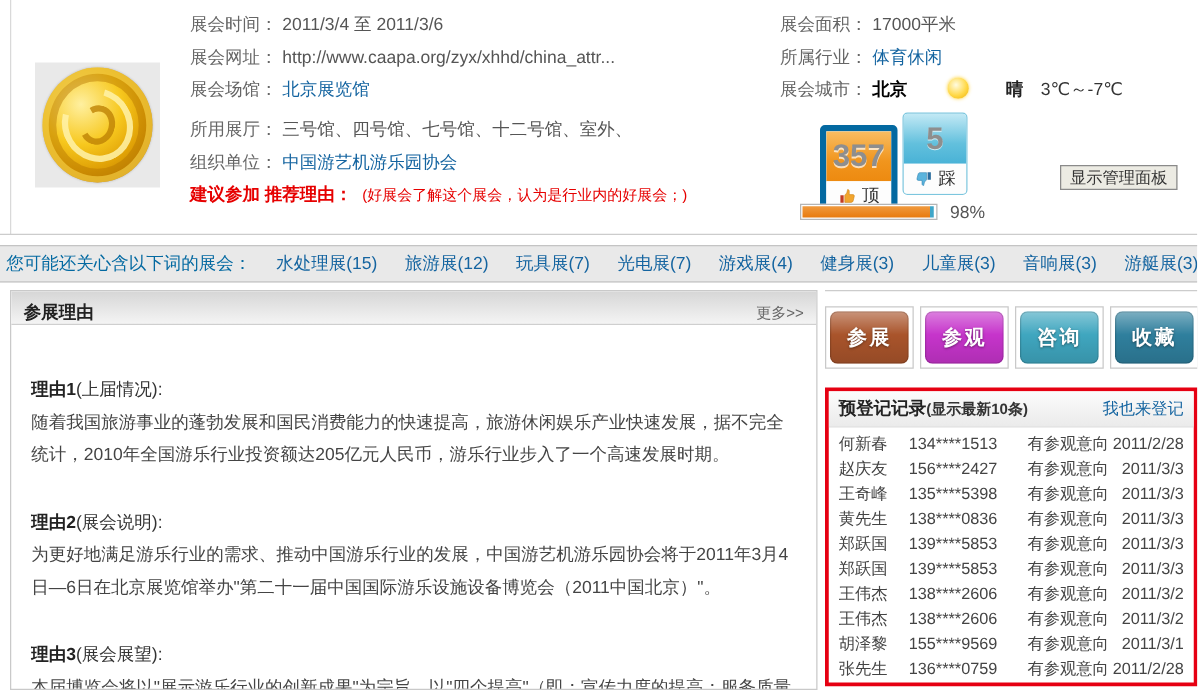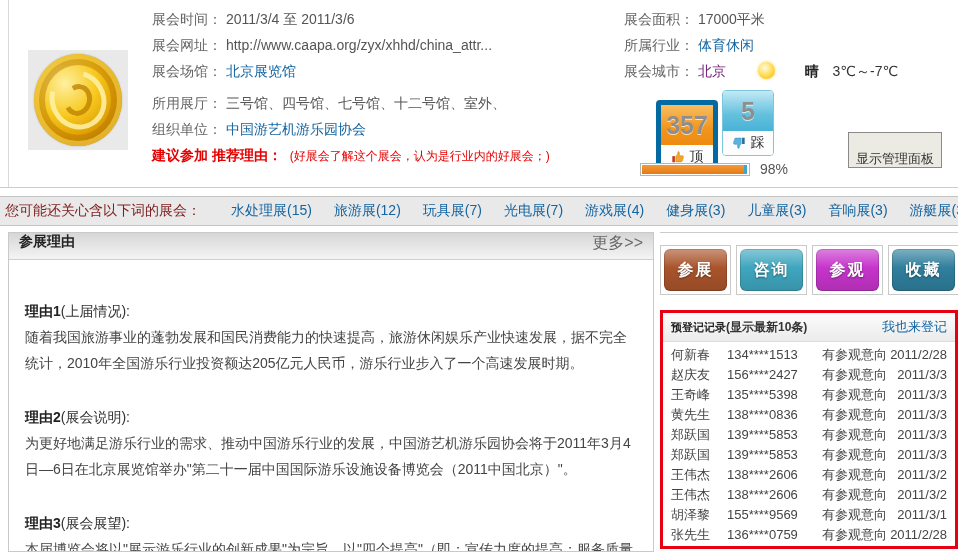--- a/index.html
+++ b/index.html
@@ -24,72 +24,72 @@
   .info-right { position:absolute; left:624px; top:6px; width:320px; }
   .info-row { height:26px; line-height:26px; white-space:nowrap; }
   .lbl { color:#666; }
   .val { color:#555; }
   a.link { color:#1464a0; text-decoration:none; cursor:pointer; }
   a.link.u { }
   .spacer8 { height:6px; }
   .red-bold { color:#e60000; font-weight:bold; }
   .red-note { color:#e60000; font-size:12px; margin-left:4px; }
 
-  .city-name { color:#701a75; font-weight:normal; margin-right:28px; }
+  .city-name { color:#000000; font-weight:bold; margin-right:28px; }
   .sun { display:inline-block; width:17px; height:17px; border-radius:50%; vertical-align:-3px; margin-right:26px;
          background:radial-gradient(circle at 40% 35%, #fffbe0, #ffd94a 55%, #efaf00); box-shadow:0 0 3px rgba(255,200,0,.8); }
   .cond { color:#222; font-weight:bold; margin-right:10px; }
   .temp { color:#333; }
 
   .vote-btn { position:absolute; border-radius:4px; overflow:hidden; text-align:center; }
   .vote-up { left:640px; top:100px; width:62px; border:5px solid #0369a1;margin-left:16px; }
   .vote-down { left:722px; top:90px; width:52px; border:1px solid #7cc6de; }
   .vote-count { height:40px; line-height:40px; font-size:25px; font-weight:bold; color:#8e8e8e; text-shadow:0 1px 0 rgba(255,255,255,.7); }
   .vote-up .vote-count { background:linear-gradient(#f8bd62,#f1951d 60%,#ed8a10); }
   .vote-down .vote-count { background:linear-gradient(#c2e9f5,#62c0dd 60%,#49b2d6); }
   .vote-strip { height:24px; background:#fdfdfd; display:flex; align-items:center; justify-content:center; gap:5px; font-size:14px; color:#333; }
   .thumb-svg { display:block; }
 
-  .admin-btn { position:absolute; left:848px; top:132px; height:20px; padding:17px 7px; line-height:18px; font-size:13px;
+  .admin-btn { position:absolute; left:848px; top:132px; height:20px; padding:0 7px; line-height:18px; font-size:13px;
                color:#333; background:#ecebe3; border:1px solid #8a8a8a; cursor:pointer; }
 
   .progress { position:absolute; left:640px; top:163px; width:110px; height:13px; border:1px solid #b5b5b5; background:#fff; display:flex; padding:1px; }
   .prog-fill { height:100%; background:linear-gradient(#f09a3e,#e87a0e); }
   .prog-tip { height:100%; background:#3fa6c9; }
   .percent { position:absolute; left:760px; top:161px; font-size:14px; color:#555; }
 
   
   .keywords-band { margin-top:8px; height:30px; background:#e9e9e9; border-top:1px solid #c4c4c4; border-bottom:1px solid #c4c4c4;
                    display:flex; align-items:center; padding-left:5px; white-space:nowrap; }
-  .kw-label { color:#7f1d1d; margin-right:30px; }
+  .kw-label { color:#0369a1; margin-right:20px; }
   .kw-link { color:#1464a0; text-decoration:none; margin-right:22px; cursor:pointer; }
 
   
   .main { display:flex; margin:6px 0 0 8px; gap:6px; align-items:flex-start; }
   .left-col { width:646px; height:320px; border:1px solid #c9c9c9; background:#fff; overflow:hidden; }
   .col-header { height:27px; background:linear-gradient(#d6d6d6,#f4f4f4); border-bottom:1px solid #cfcfcf;
-                display:flex; align-items:flex-start; padding:0 10px; }
+                display:flex; align-items:flex-end; padding:0 10px; }
   .col-title { font-weight:bold; color:#222; font-size:14px; }
-  .more-link { margin-left:auto; color:#666; font-size:16px; text-decoration:none; cursor:pointer; }
+  .more-link { margin-left:auto; color:#666; font-size:12px; text-decoration:none; cursor:pointer; }
   .col-body { padding:10px 16px 0 16px; color:#444; line-height:26px; font-size:14px; }
   .sec-heading { color:#333;margin-top:28px; }
   .sec-heading b { color:#222; }
 
   .right-col { width:298px; }
   .actions { border-top:1px solid #ccc; padding-top:12px; display:flex; gap:5px; }
   .btn-cell { border:1px solid #c9c9c9; background:#fff; padding:3px; }
   .action-btn { width:63px; height:42px; border-radius:6px; display:flex; align-items:center; justify-content:center;
                 color:#fff; font-weight:bold; font-size:16px; letter-spacing:2px; cursor:pointer;
                 background-image:linear-gradient(rgba(255,255,255,.38), rgba(255,255,255,0) 45%, rgba(0,0,0,.12));
                 text-shadow:0 1px 2px rgba(0,0,0,.45); box-shadow:inset 0 0 0 1px rgba(0,0,0,.15); }
 
   .registry { margin-top:15px; border:3px solid #e60012; background:#fff; height:239px; overflow:hidden; }
   .reg-header { height:29px; background:linear-gradient(#fcfcfc,#ebebeb); border-bottom:1px solid #ddd;
                 display:flex; align-items:center; padding:0 8px; }
-  .reg-title { font-weight:bold; color:#222; font-size:11px; }
+  .reg-title { font-weight:bold; color:#222; font-size:14px; }
   .reg-suffix { font-weight:bold; color:#333; font-size:12px; }
   .reg-link { margin-left:auto; color:#1464a0; font-size:13px; text-decoration:none; cursor:pointer; }
   .reg-rows { padding:3px 8px 0 8px; }
   .reg-row { display:flex; height:20px; line-height:20px; font-size:13px; color:#444; white-space:nowrap; }
   .rr-name { width:56px; }
   .rr-phone { width:95px; }
   .rr-intent { flex:1; }
   .rr-date { text-align:right; }
 </style>
 </head>
@@ -211,24 +211,24 @@
 
       </div>
     </div>
 
     <div class="right-col">
       <div class="actions">
         <div class="btn-cell">
           <div class="action-btn" style="background-color: rgb(169, 84, 43);">参展</div>
         </div>
         <div class="btn-cell">
+          <div class="action-btn" style="background-color: rgb(198, 52, 203);">参观</div>
+        </div>
+        <div class="btn-cell">
           <div class="action-btn" style="background-color: rgb(63, 166, 191);">咨询</div>
-        </div>
-        <div class="btn-cell">
-          <div class="action-btn" style="background-color: rgb(198, 52, 203);">参观</div>
         </div>
         <div class="btn-cell">
           <div class="action-btn" style="background-color: rgb(47, 127, 157);">收藏</div>
         </div>
       </div>
 
       <div class="registry">
         <div class="reg-header">
           <span class="reg-title">预登记记录</span>
           <span class="reg-suffix">(显示最新10条)</span>

